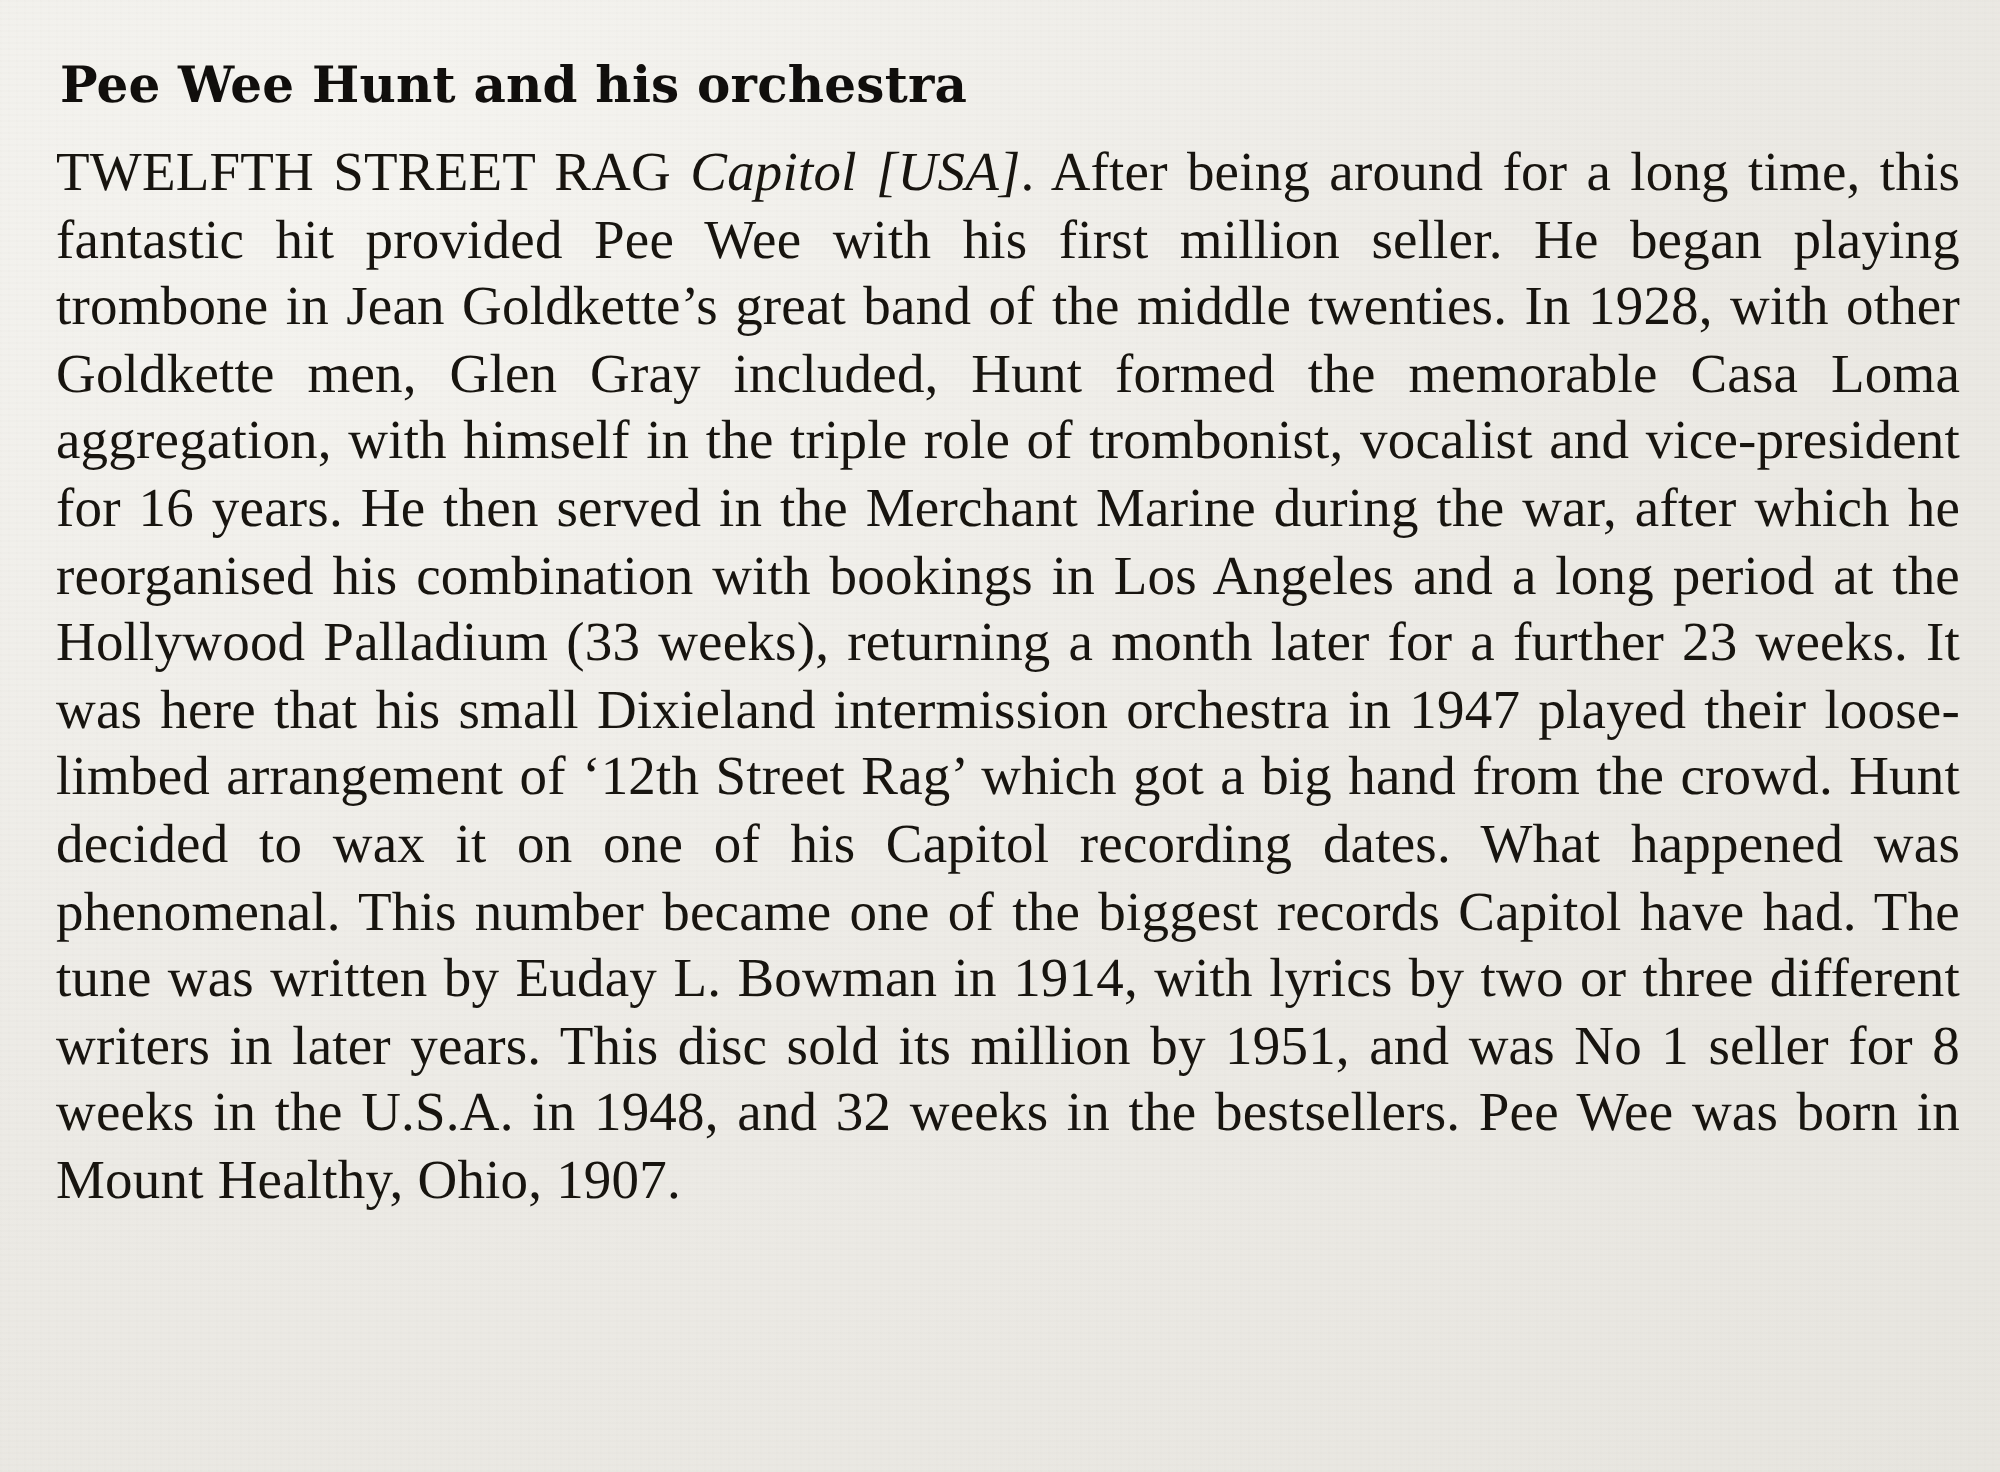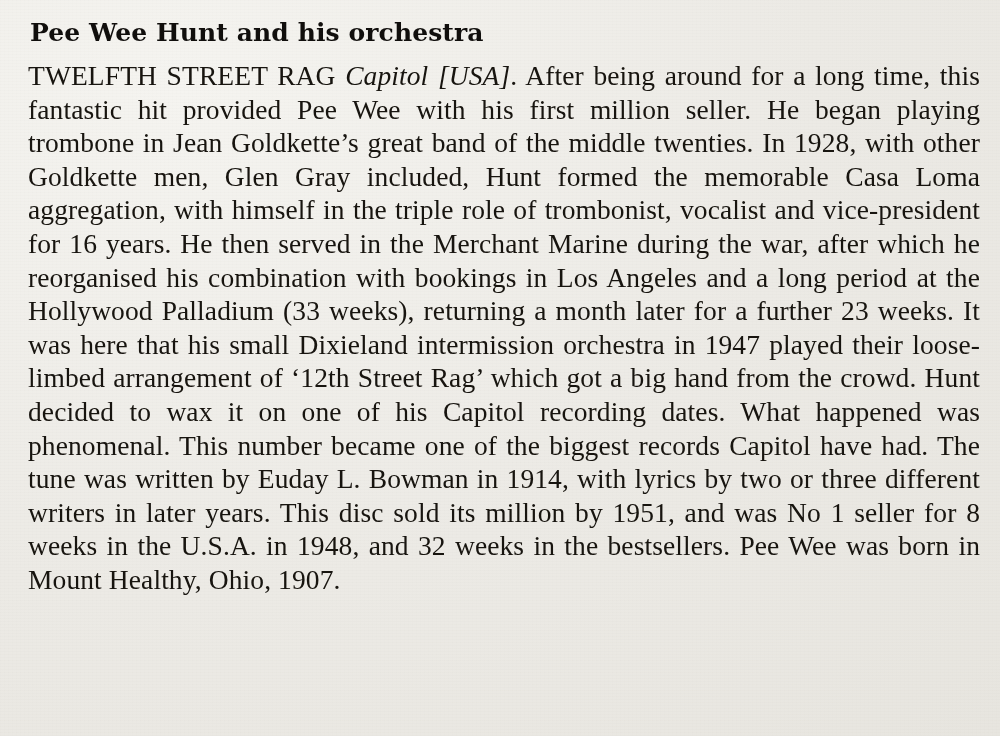--- a/index.html
+++ b/index.html
@@ -12,21 +12,21 @@
     background: #efeeea;
     font-family: "Liberation Serif", serif;
     color: #14120f;
     overflow: hidden;
   }
   .page {
     position: relative;
     width: 1000px;
     height: 736px;
     box-sizing: border-box;
-    padding: 14px 18px 0 28px;
+    padding: 24px 18px 0 28px;
     background:
       radial-gradient(ellipse at 18% 12%, #f5f4f0 0%, #eceae5 55%, #e7e5df 100%);
   }
   .grain {
     position: absolute;
     inset: 0;
     pointer-events: none;
     opacity: 0.35;
     background-image:
       repeating-linear-gradient(0deg, rgba(120,115,105,0.035) 0px, rgba(120,115,105,0.035) 1px, rgba(255,255,255,0) 1px, rgba(255,255,255,0) 3px),

